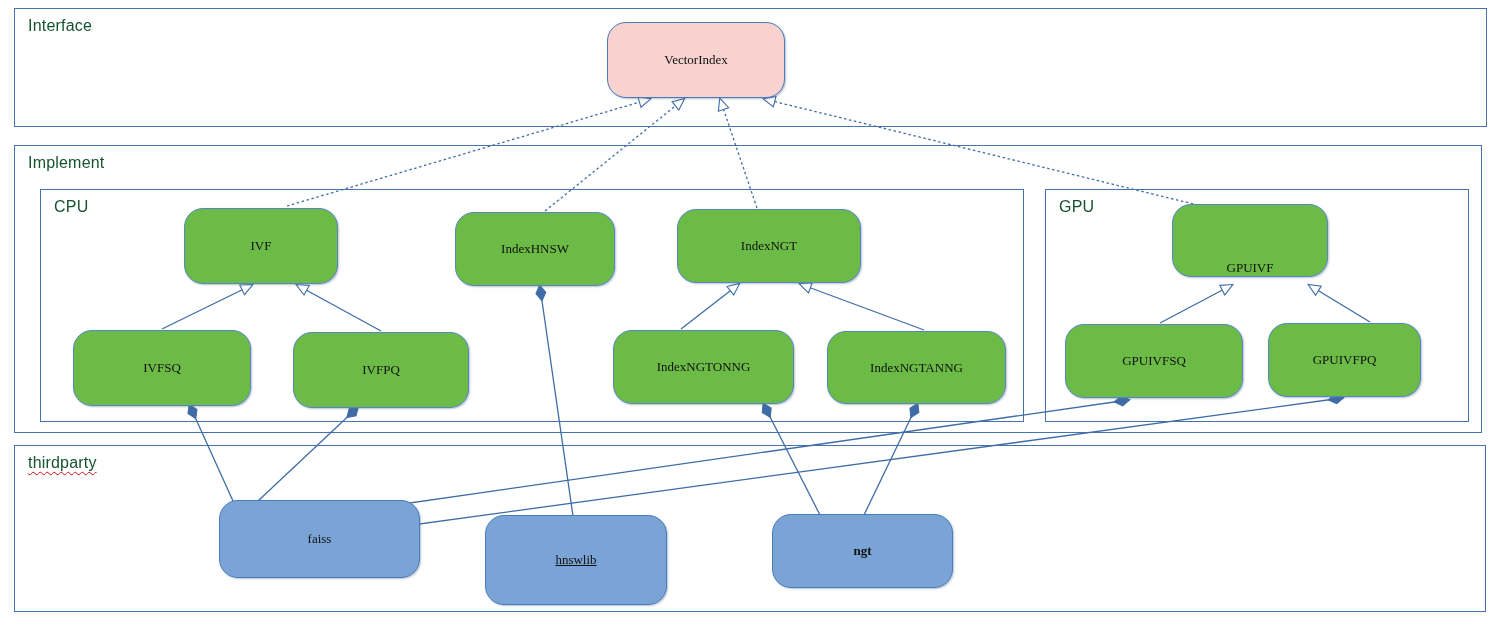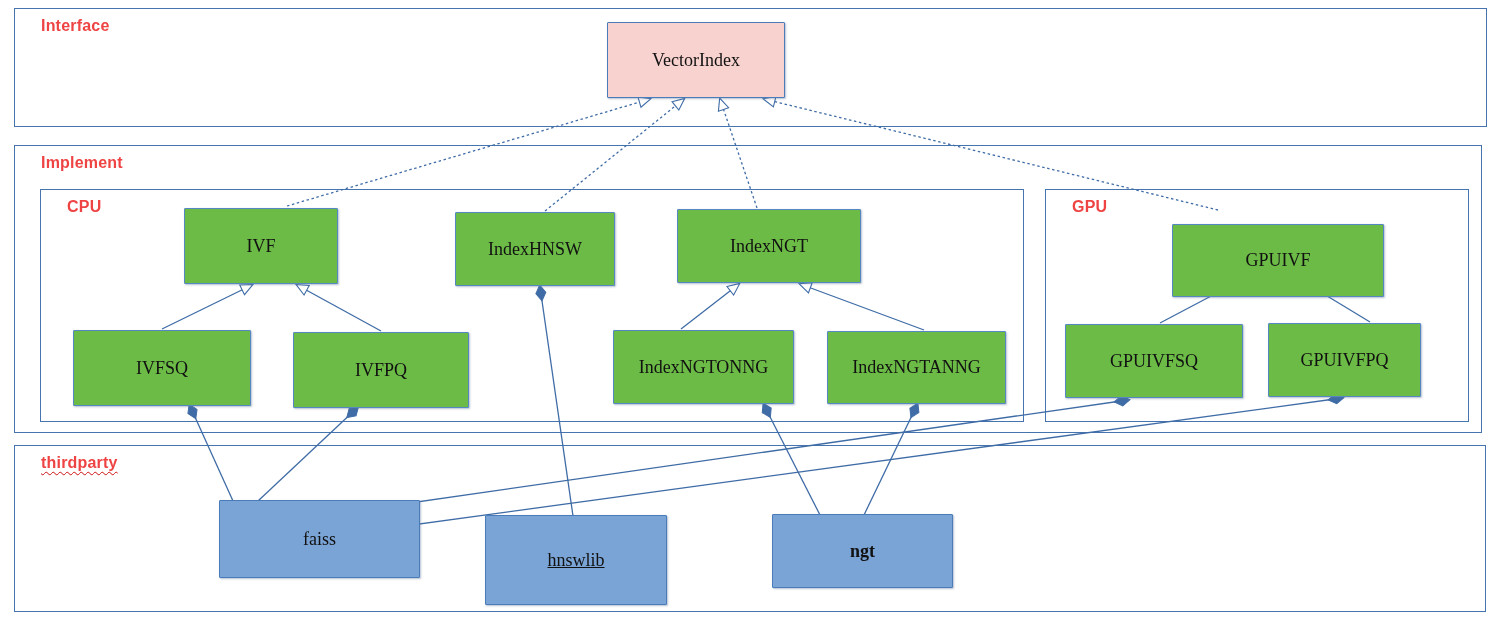--- a/index.html
+++ b/index.html
@@ -12,25 +12,24 @@
   }
   .section{
     position:absolute;
     border:1px solid var(--section-border);
     background:transparent;
     box-sizing:border-box;
     z-index:1;
   }
   .section-label{
     position:absolute;
-    top:8px;left:26px;
+    top:8px;left:13px;
     font-size:16px;
-    color:#ef4444;
+    color:#14532d;
     letter-spacing:.2px;
-    font-weight:bold;
   }
   .squiggle{
     text-decoration:underline wavy var(--spellcheck-underline);
     text-decoration-thickness:1px;
     text-underline-offset:3px;
   }
   #edge-layer{
     position:absolute;top:0;left:0;
     width:1503px;height:628px;
     z-index:2;
@@ -41,24 +40,24 @@
     stroke-width:1.3;
     fill:none;
   }
   .edge.realization{stroke-dasharray:2.5 2.6;}
   #tri path{fill:#ffffff;stroke:var(--edge-stroke);stroke-width:1.1;}
   #dia path{fill:var(--edge-stroke);stroke:var(--edge-stroke);}
   #node-layer{position:absolute;top:0;left:0;z-index:3;width:0;height:0;}
   .node{
     position:absolute;
     box-sizing:border-box;
-    border-radius:1px;
+    border-radius:19px;
     display:flex;align-items:center;justify-content:center;
     font-family:"Liberation Serif", serif;
-    font-size:18px;
+    font-size:13px;
     color:#111111;
     box-shadow:1px 1px 2px rgba(90,115,150,.45);
   }
   .node.interface-node{
     background:var(--interface-node-fill);
     border:1.5px solid var(--interface-node-border);
   }
   .node.impl-node{
     background:var(--impl-node-fill);
     border:1.5px solid var(--impl-node-border);
@@ -139,21 +138,21 @@
       </div>
       <div class="node impl-node" style="left: 293px; top: 332px; width: 176px; height: 76px;">
         <span>IVFPQ</span>
       </div>
       <div class="node impl-node" style="left: 613px; top: 330px; width: 181px; height: 74px;">
         <span>IndexNGTONNG</span>
       </div>
       <div class="node impl-node" style="left: 827px; top: 331px; width: 179px; height: 73px;">
         <span>IndexNGTANNG</span>
       </div>
-      <div class="node impl-node" style="left: 1172px; top: 224px; width: 212px; height: 73px;">
+      <div class="node impl-node" style="left: 1172px; top: 204px; width: 156px; height: 73px; align-items: flex-end;">
         <span>GPUIVF</span>
       </div>
       <div class="node impl-node" style="left: 1065px; top: 324px; width: 178px; height: 74px;">
         <span>GPUIVFSQ</span>
       </div>
       <div class="node impl-node" style="left: 1268px; top: 323px; width: 153px; height: 74px;">
         <span>GPUIVFPQ</span>
       </div>
       <div class="node lib-node" style="left: 196px; top: 500px; width: 201px; height: 78px; margin-left: 23px;">
         <span>faiss</span>

